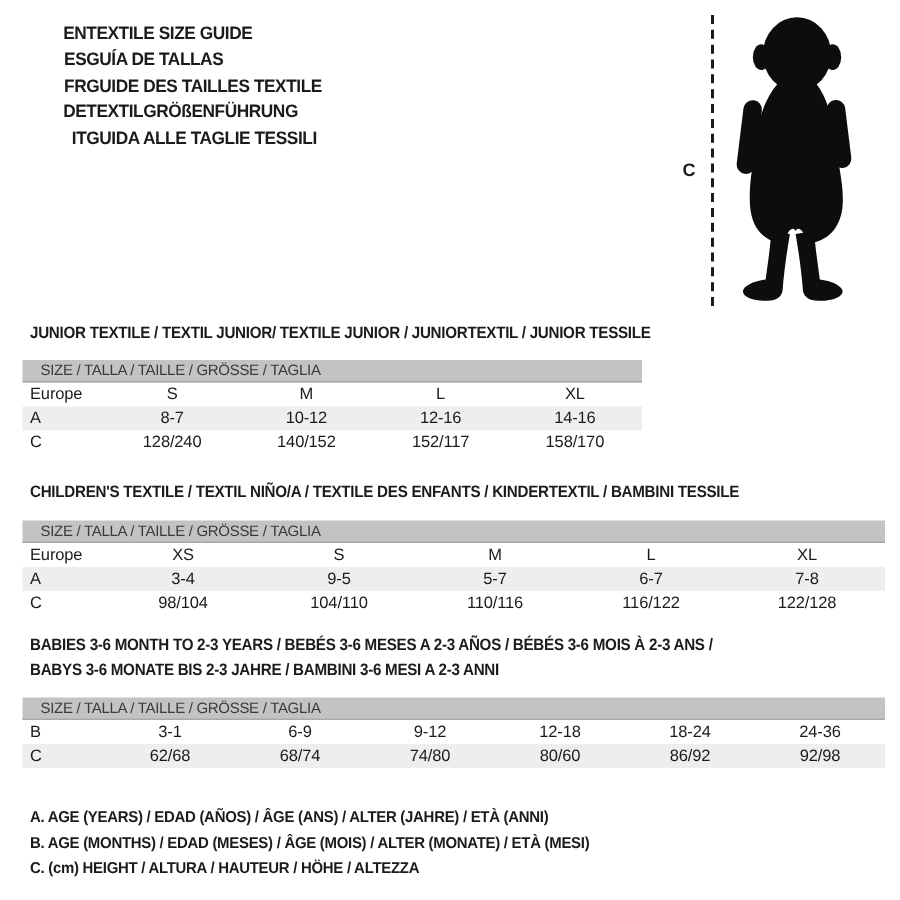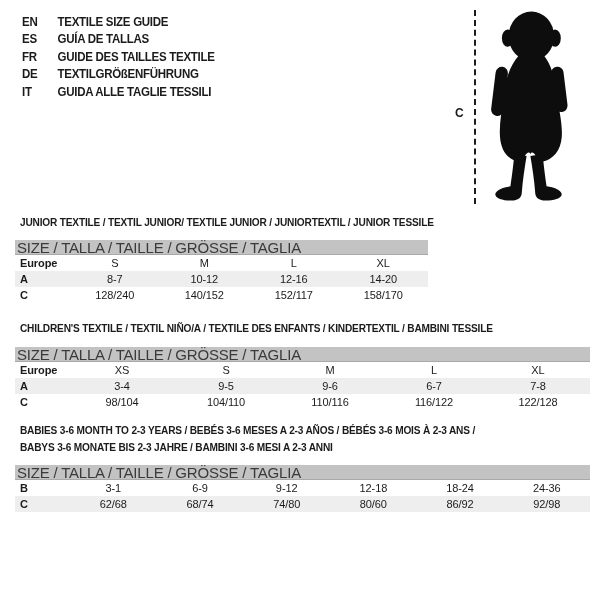--- a/index.html
+++ b/index.html
@@ -1,20 +1,20 @@
 <!DOCTYPE html>
 <html><head>
 <meta charset="utf-8">
 <style>
   html,body{margin:0;padding:0;}
   .page{position:relative;width:600px;height:600px;background:#ffffff;overflow:hidden;
         font-family:"Liberation Sans","DejaVu Sans",sans-serif;color:#1b1b1b;}
 
   
-  .lang-block{position:absolute;left:22px;top:13px;}
+  .lang-block{position:absolute;left:22px;top:13px;text-align:right;}
   .lang-row{display:flex;height:17.5px;align-items:center;font-weight:bold;font-size:12px;
             letter-spacing:-0.3px;transform:scaleX(0.96);transform-origin:left center;white-space:nowrap;}
   .lang-code{width:37px;}
 
   
   .measure-line{position:absolute;left:474px;top:10px;height:194px;width:0;border-left:2px dashed #1b1b1b;}
   .measure-label{position:absolute;left:455px;top:106px;font-weight:bold;font-size:12px;}
   .baby-svg{position:absolute;left:481px;top:8px;width:95px;height:198px;}
 
   
@@ -23,25 +23,25 @@
   #junior-title{top:214px;}
   #children-title{top:320px;}
   #babies-title{top:422px;}
 
   
   .sg-table{position:absolute;left:15px;}
   #junior-table{top:240px;width:413px;}
   #children-table{top:347px;width:575px;}
   #babies-table{top:465px;width:575px;}
   .thead{height:15px;background:#c3c3c3;border-bottom:1px solid #a9a9a9;box-sizing:border-box;
-         display:flex;align-items:center;padding-left:2px;font-size:15px;color:#3a3a3a;
+         display:flex;align-items:center;padding-left:12px;font-size:10px;color:#3a3a3a;
          letter-spacing:-0.2px;}
   .trow{display:flex;height:16px;align-items:center;font-size:11px;letter-spacing:-0.1px;}
   .trow.alt{background:#eeeeee;}
-  .tlabel{width:55px;padding-left:5px;box-sizing:border-box;font-weight:bold;}
+  .tlabel{width:55px;padding-left:5px;box-sizing:border-box;}
   .tcell{flex:1;text-align:center;}
 
   
   .notes{position:absolute;left:20px;top:536px;}
   .note-line{height:17.4px;display:flex;align-items:center;font-weight:bold;font-size:10.5px;
              letter-spacing:-0.2px;transform:scaleX(0.95);transform-origin:left center;white-space:nowrap;}
 </style>
 </head>
 <body>
 
@@ -100,21 +100,21 @@
       <span class="tcell">S</span>
       <span class="tcell">M</span>
       <span class="tcell">L</span>
       <span class="tcell">XL</span>
     </div>
     <div class="trow alt">
       <span class="tlabel">A</span>
       <span class="tcell">8-7</span>
       <span class="tcell">10-12</span>
       <span class="tcell">12-16</span>
-      <span class="tcell">14-20</span>
+      <span class="tcell">14-16</span>
     </div>
     <div class="trow">
       <span class="tlabel">C</span>
       <span class="tcell">128/240</span>
       <span class="tcell">140/152</span>
       <span class="tcell">152/117</span>
       <span class="tcell">158/170</span>
     </div>
   </div>
 
@@ -128,21 +128,21 @@
       <span class="tcell">XS</span>
       <span class="tcell">S</span>
       <span class="tcell">M</span>
       <span class="tcell">L</span>
       <span class="tcell">XL</span>
     </div>
     <div class="trow alt">
       <span class="tlabel">A</span>
       <span class="tcell">3-4</span>
       <span class="tcell">9-5</span>
-      <span class="tcell">9-6</span>
+      <span class="tcell">5-7</span>
       <span class="tcell">6-7</span>
       <span class="tcell">7-8</span>
     </div>
     <div class="trow">
       <span class="tlabel">C</span>
       <span class="tcell">98/104</span>
       <span class="tcell">104/110</span>
       <span class="tcell">110/116</span>
       <span class="tcell">116/122</span>
       <span class="tcell">122/128</span>
@@ -168,14 +168,19 @@
       <span class="tlabel">C</span>
       <span class="tcell">62/68</span>
       <span class="tcell">68/74</span>
       <span class="tcell">74/80</span>
       <span class="tcell">80/60</span>
       <span class="tcell">86/92</span>
       <span class="tcell">92/98</span>
     </div>
   </div>
 
+  <div class="notes">
+    <div class="note-line">A. AGE (YEARS) / EDAD (AÑOS) / ÂGE (ANS) / ALTER (JAHRE) / ETÀ (ANNI)</div>
+    <div class="note-line">B. AGE (MONTHS) / EDAD (MESES) / ÂGE (MOIS) / ALTER (MONATE) / ETÀ (MESI)</div>
+    <div class="note-line">C. (cm) HEIGHT / ALTURA / HAUTEUR / HÖHE / ALTEZZA</div>
+  </div>
 
 </div>
 
 </body></html>

